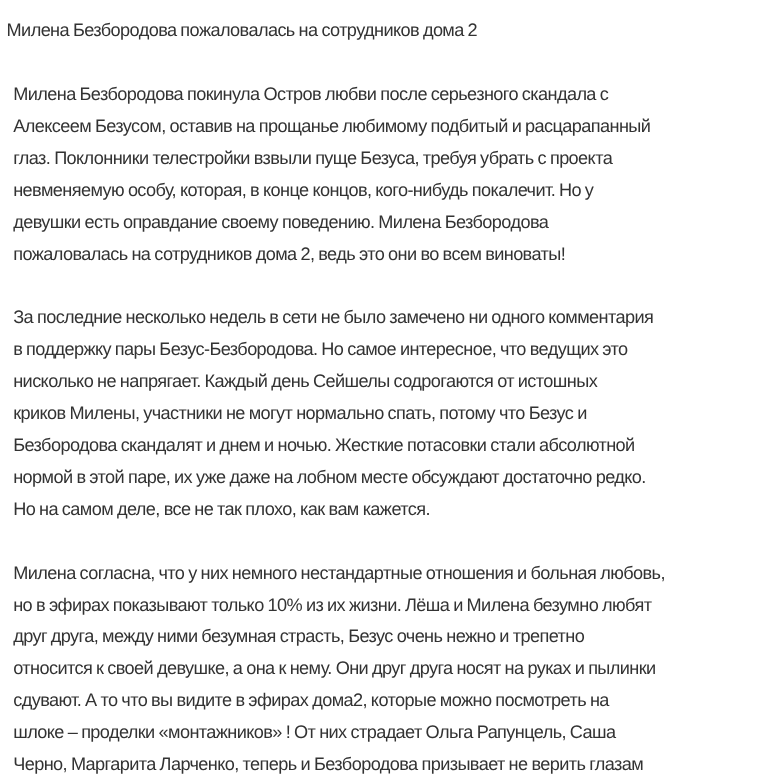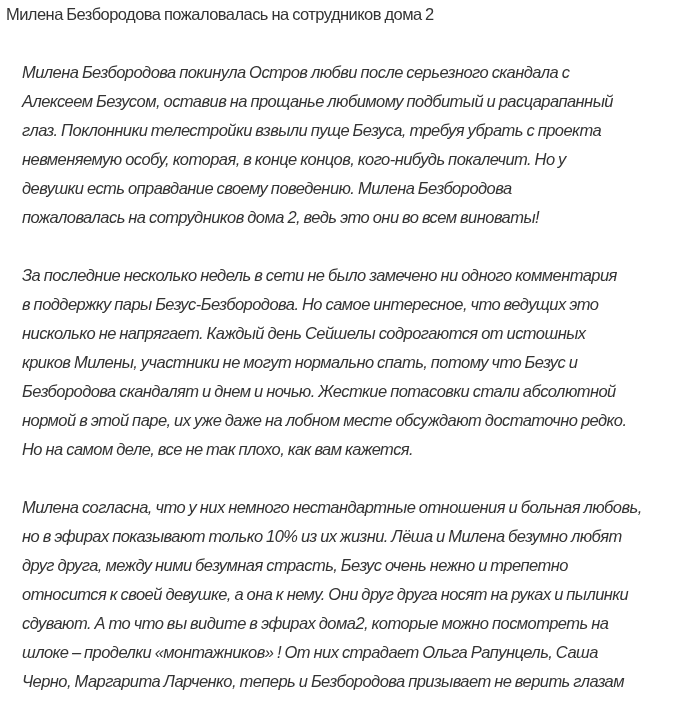--- a/index.html
+++ b/index.html
@@ -20,30 +20,29 @@
       width: 694px;
       color: #333333;
       font-family: "Liberation Sans", sans-serif;
       font-size: 16.5px;
       letter-spacing: -0.55px;
       word-spacing: -0.5px;
       line-height: 29px;
     }
     .title {
       margin: 0;
-      padding-top: 0px;
+      padding-top: 14px;
       font-weight: normal;
       font-size: 16.5px;
       line-height: 29px;
     }
     .para {
-      margin: 16px;
+      margin: 6px;
       margin-top: 29px;
       white-space: pre-line;
-      font-style: italic;
     }
   </style>
 </head>
 <body>
 
 <div class="article">
   <h1 class="title">Милена Безбородова пожаловалась на сотрудников дома 2</h1>
   <p class="para">Милена Безбородова покинула Остров любви после серьезного скандала с
 Алексеем Безусом, оставив на прощанье любимому подбитый и расцарапанный
 глаз. Поклонники телестройки взвыли пуще Безуса, требуя убрать с проекта

